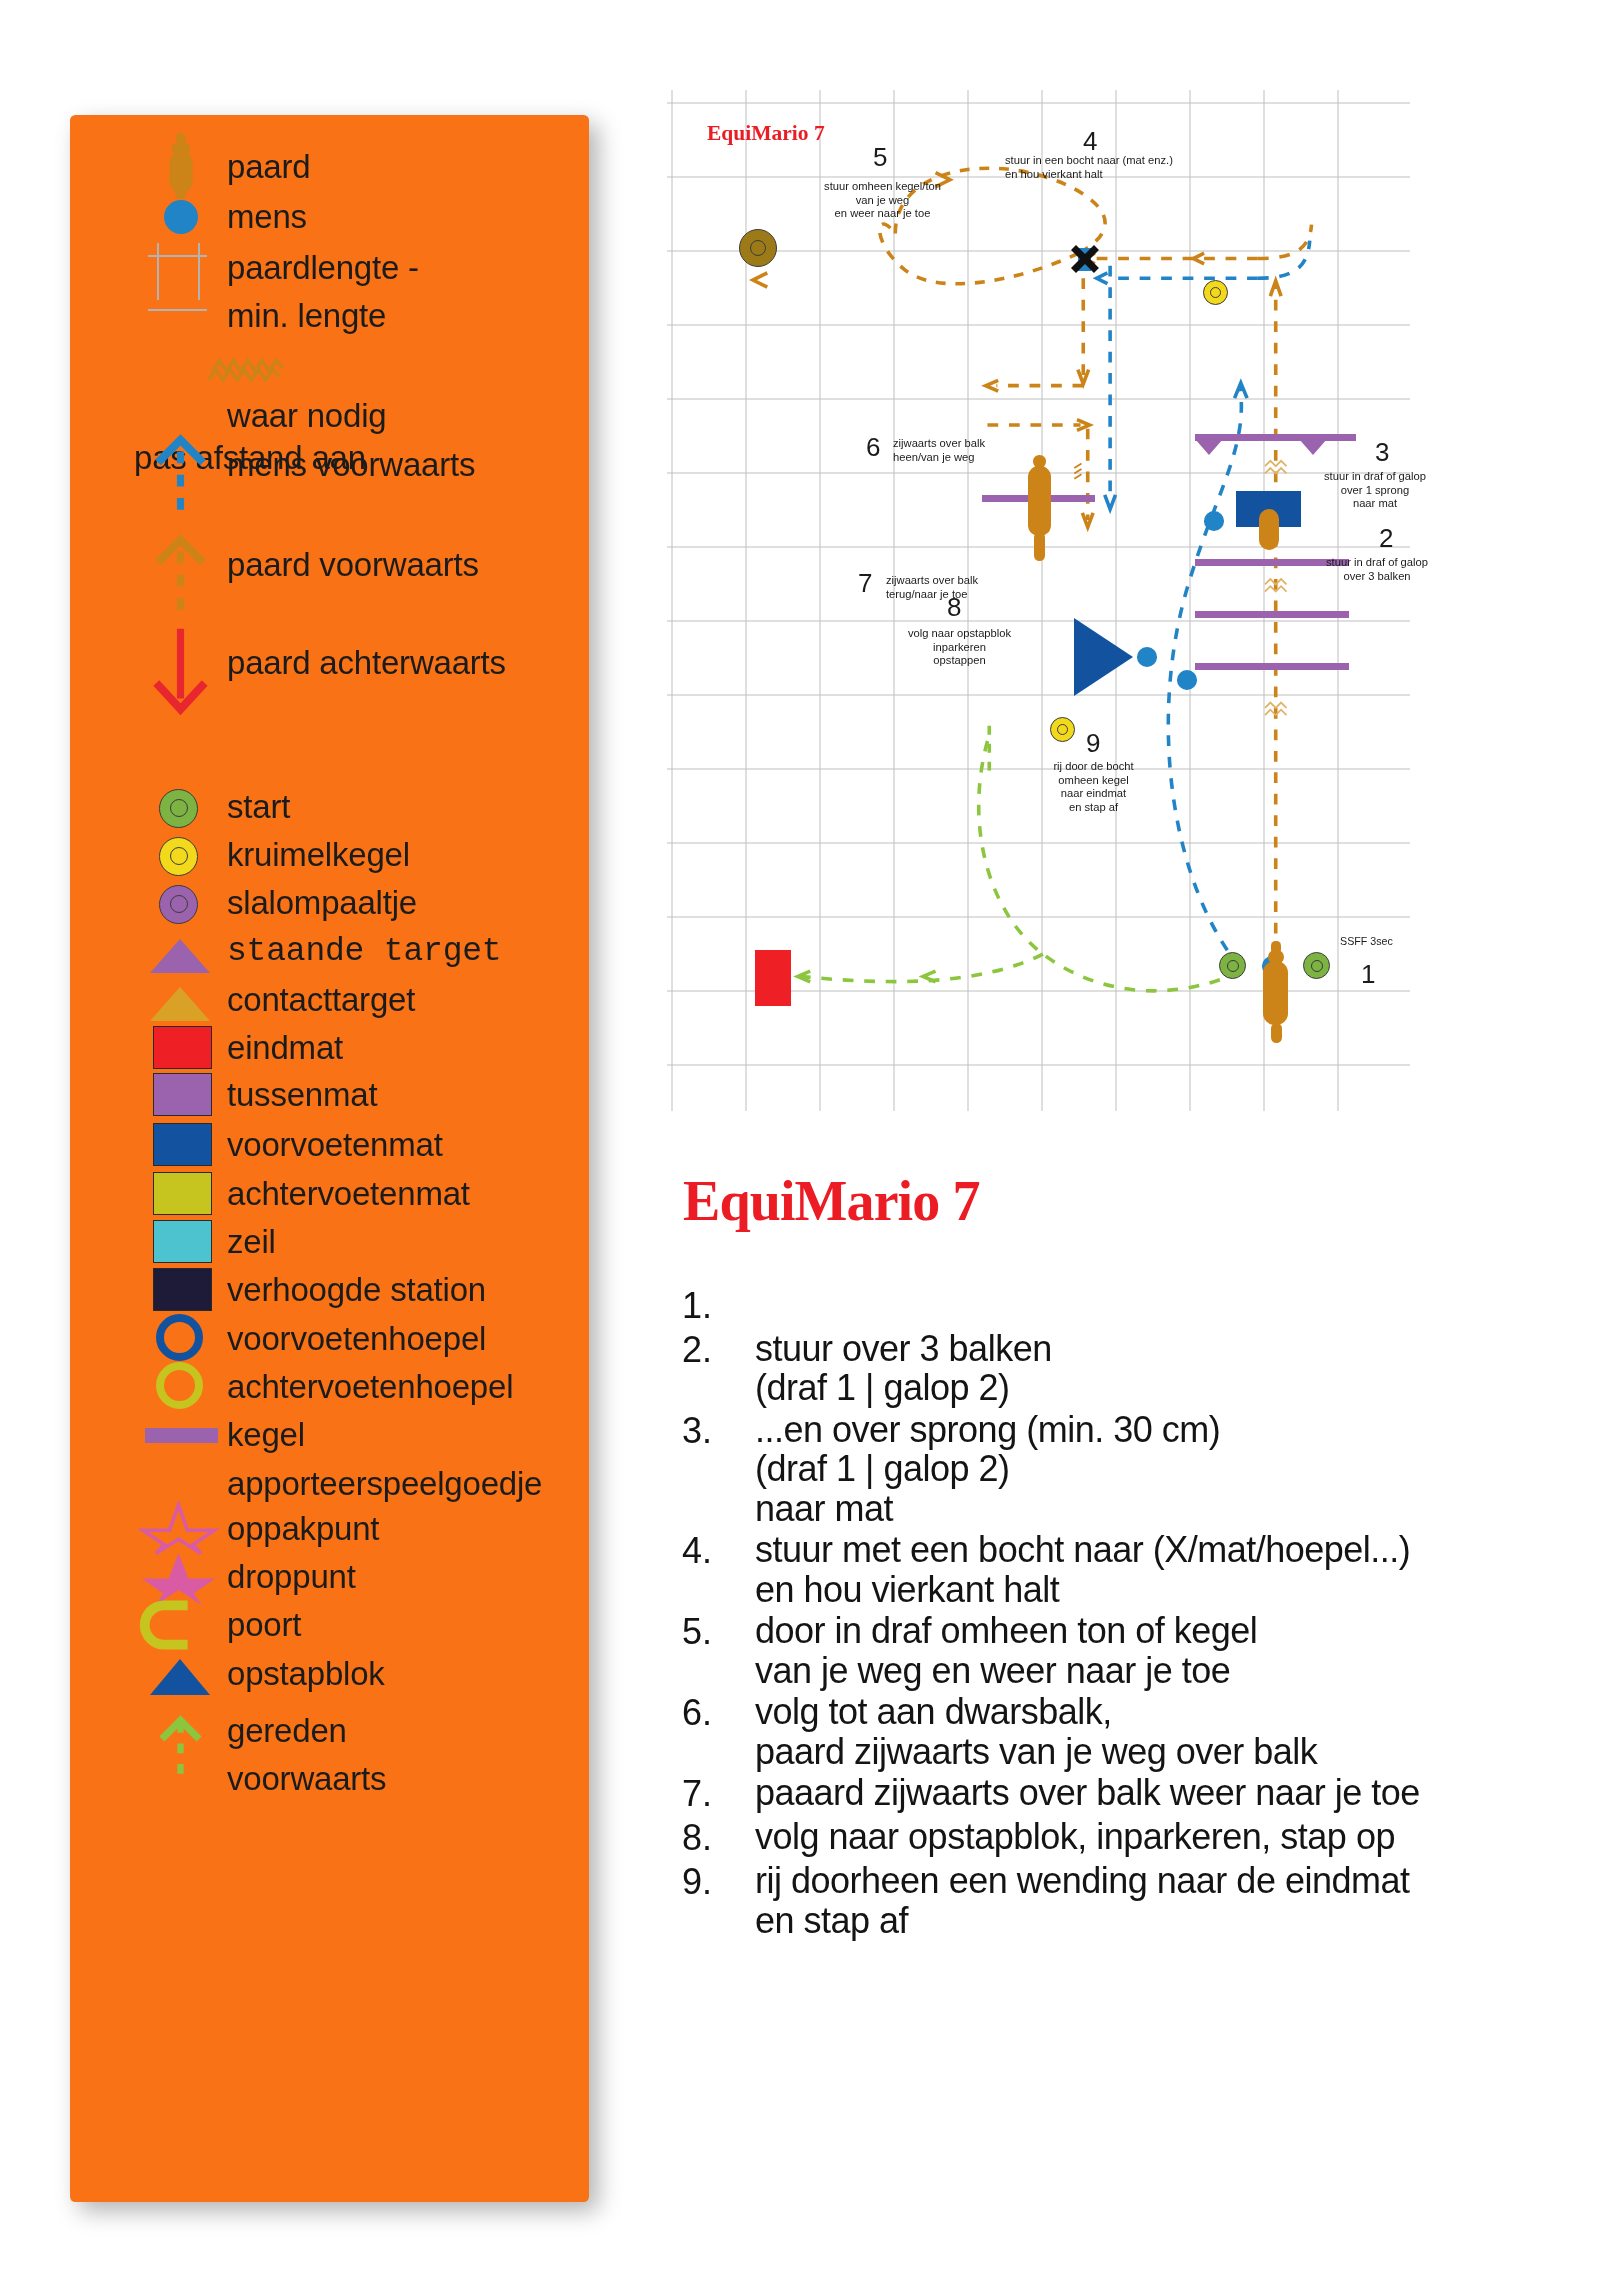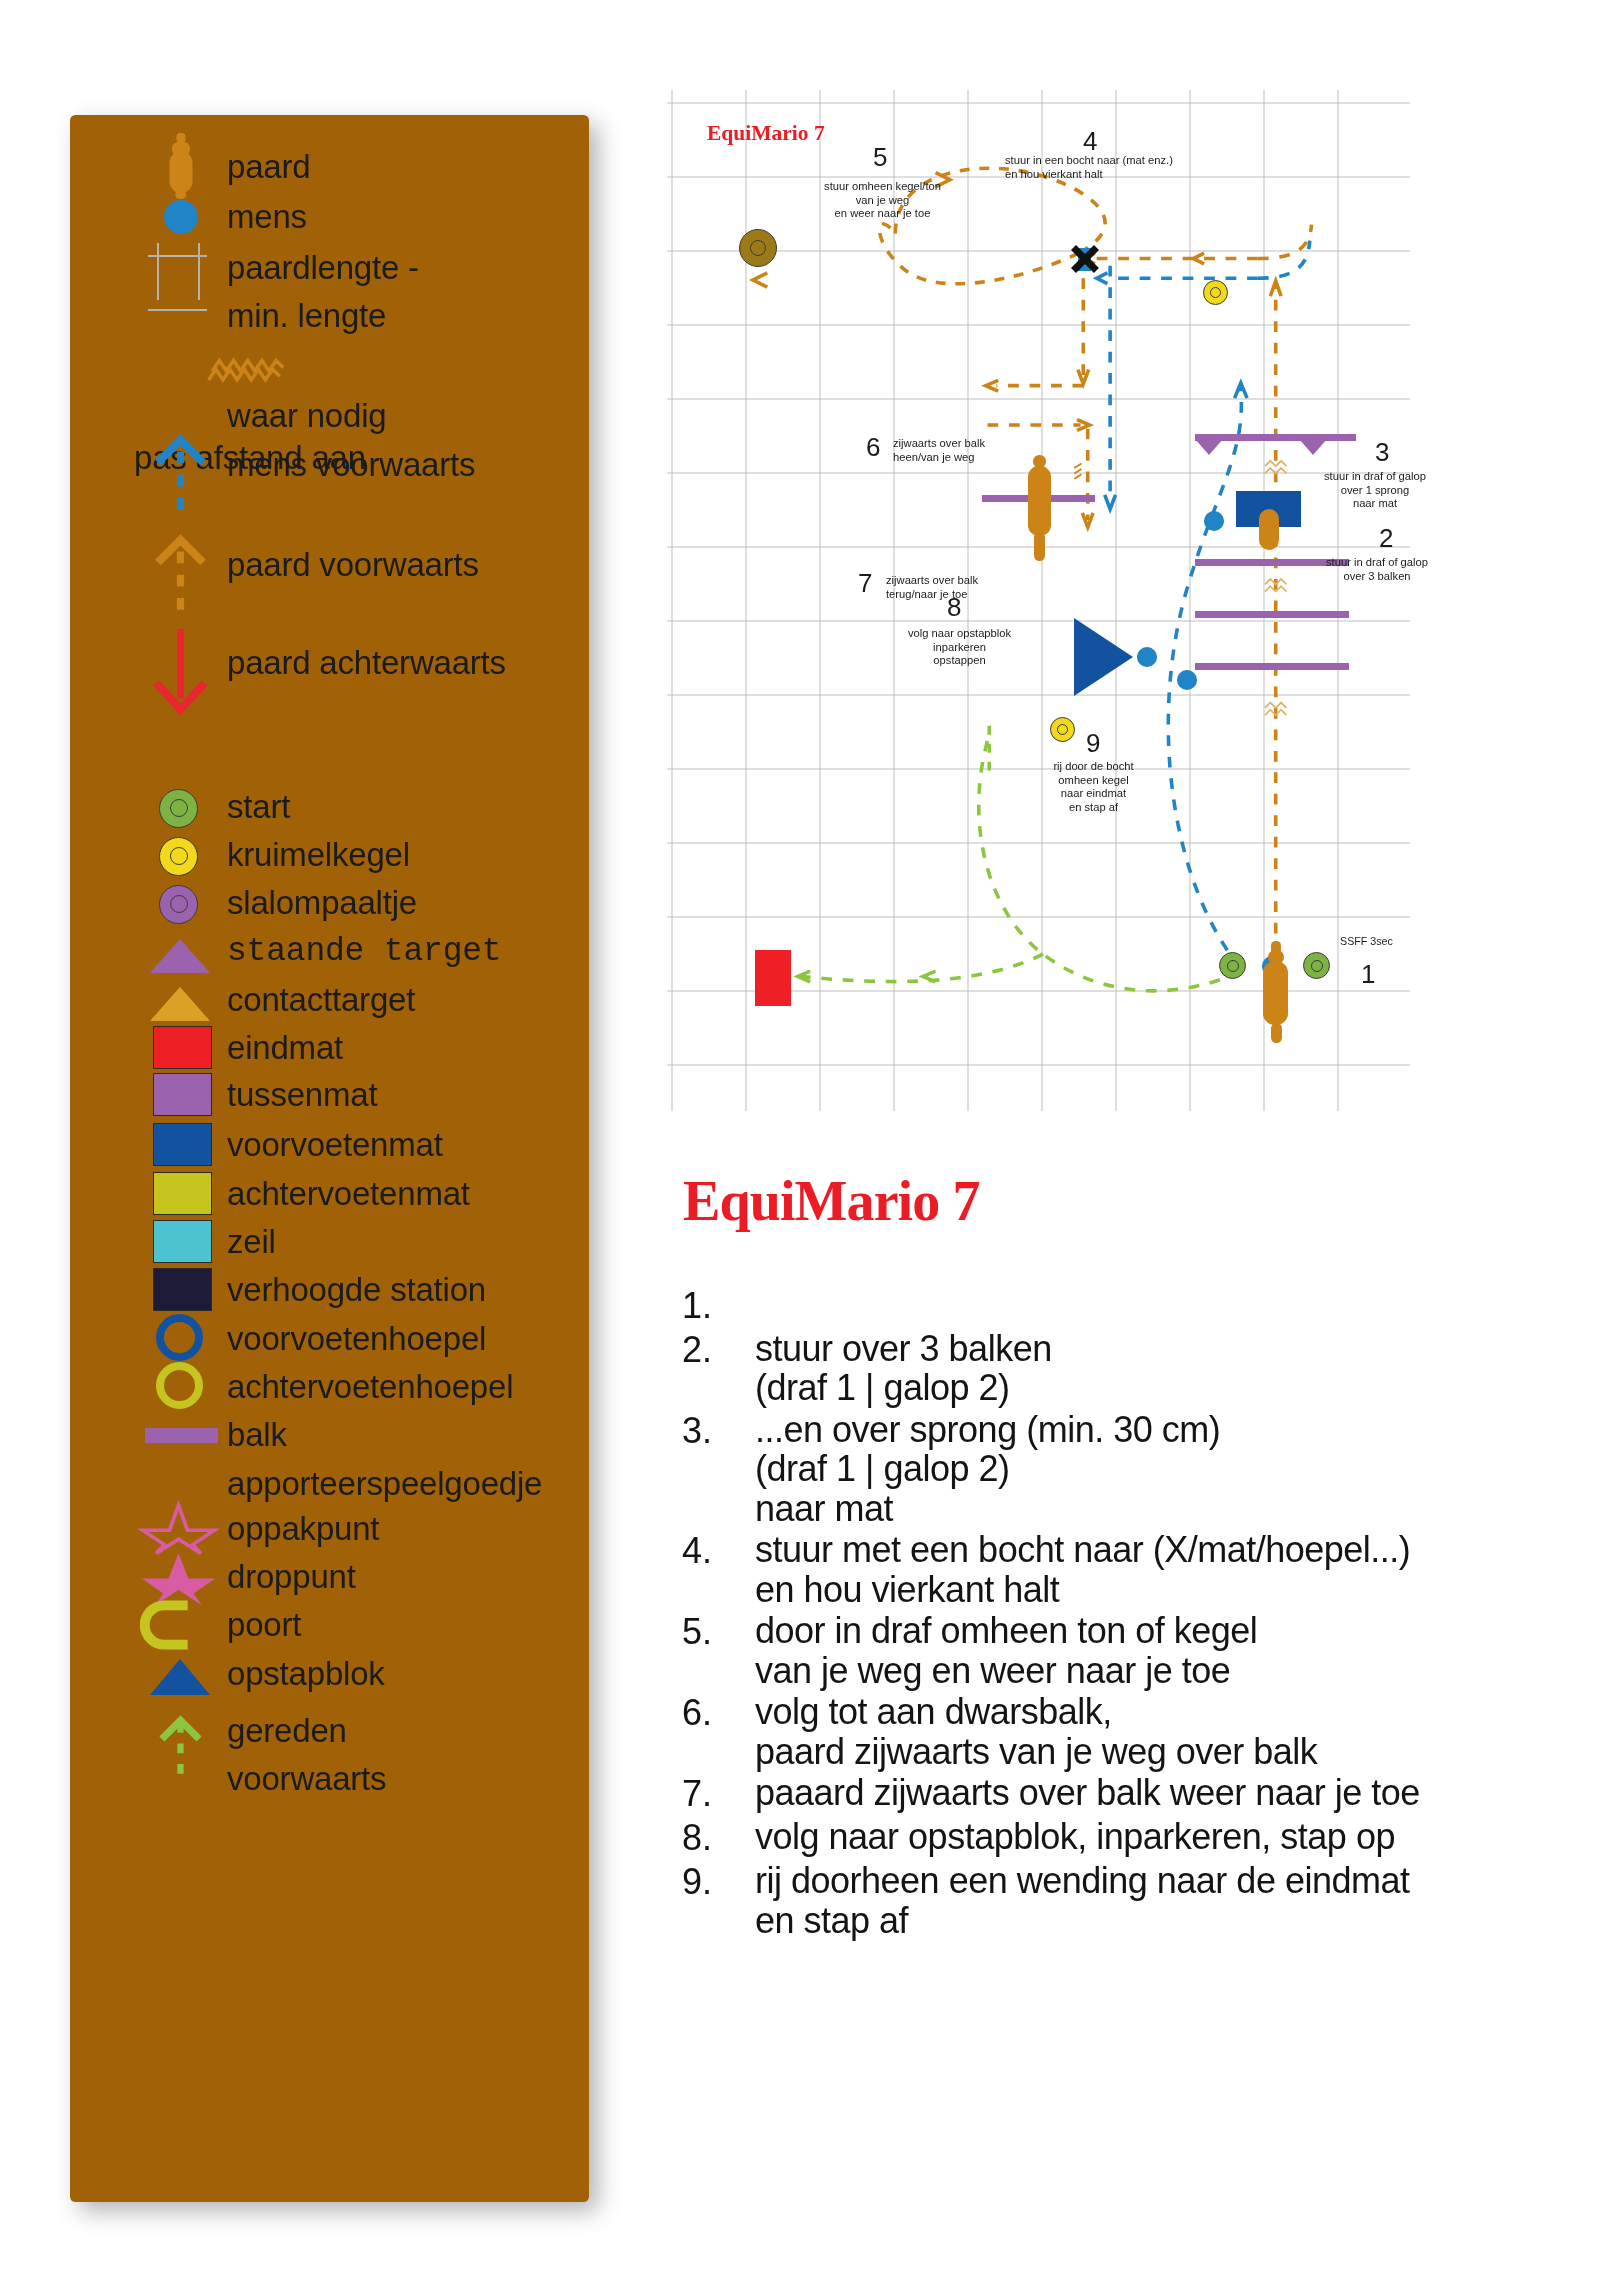--- a/index.html
+++ b/index.html
@@ -9,21 +9,21 @@
     font-family: "Liberation Sans", sans-serif;
     overflow: hidden;
   }
   #page { position: relative; width: 1621px; height: 2293px; }
 
   
   #legend-panel {
     position: absolute;
     left: 70px; top: 115px;
     width: 519px; height: 2087px;
-    background: #a16207;
+    background: #f97316;
     border-radius: 5.4px;
     box-shadow: 9px 9px 23px rgba(0,0,0,0.30);
   }
   .leg-row {
     position: absolute;
     display: flex; align-items: center;
     left: 64px;
   }
   .leg-sym {
     width: 93px; height: 39px;
@@ -309,21 +309,21 @@
       <div class="leg-sym">
         <div class="hoop" style="position:absolute;left:21.5px;top:-5.4px;border-color:#c6c41f;"></div>
       </div>
       <div class="leg-lbl">achtervoetenhoepel</div>
     </div>
 
     <div class="leg-row" style="top:1300px;">
       <div class="leg-sym">
         <div class="balk-bar" style="position:absolute;left:10.7px;top:12.5px;"></div>
       </div>
-      <div class="leg-lbl">balk</div>
+      <div class="leg-lbl">kegel</div>
     </div>
 
     <div class="leg-row" style="top:1349px;">
       <div class="leg-sym"></div>
       <div class="leg-lbl">apporteerspeelgoedje</div>
     </div>
 
     <div class="leg-row" style="top:1394px;">
       <div class="leg-sym">
         <svg width="93" height="59" viewBox="0 0 104 66" style="position:absolute;top:-10.7px;left:-1.8px;">

